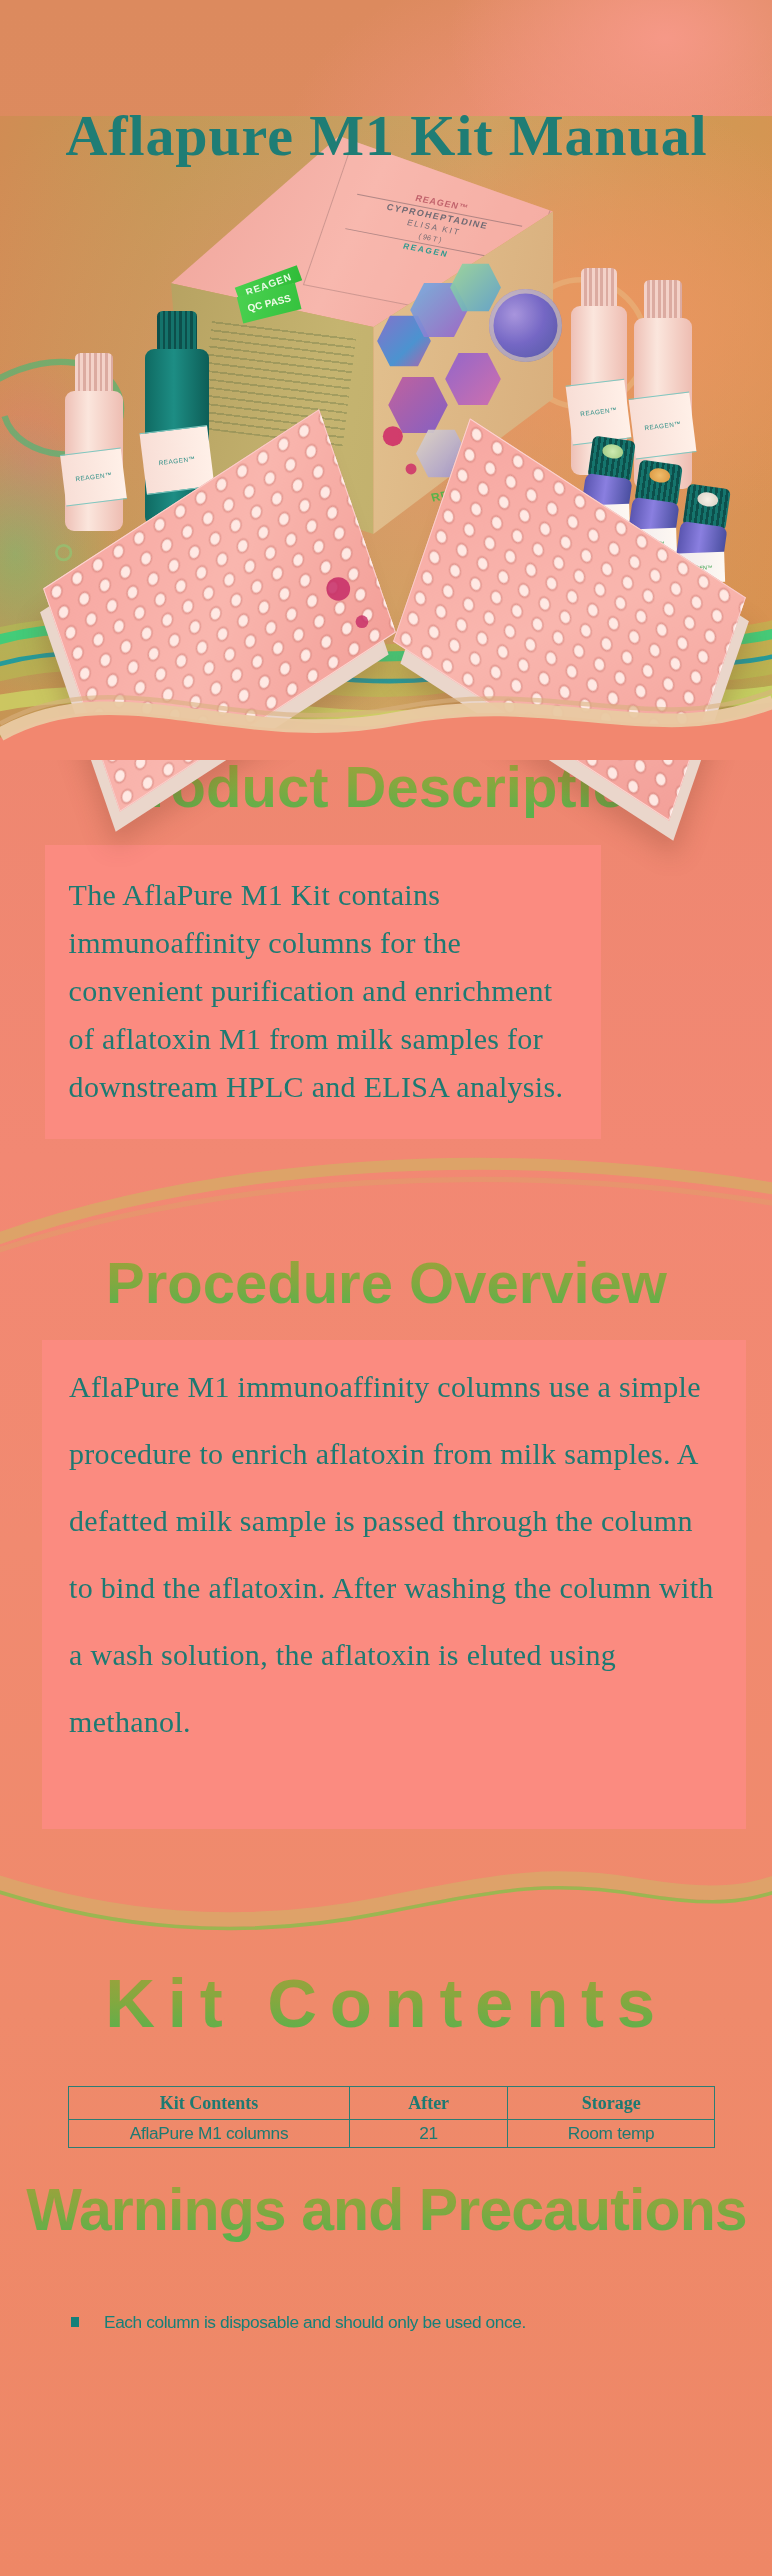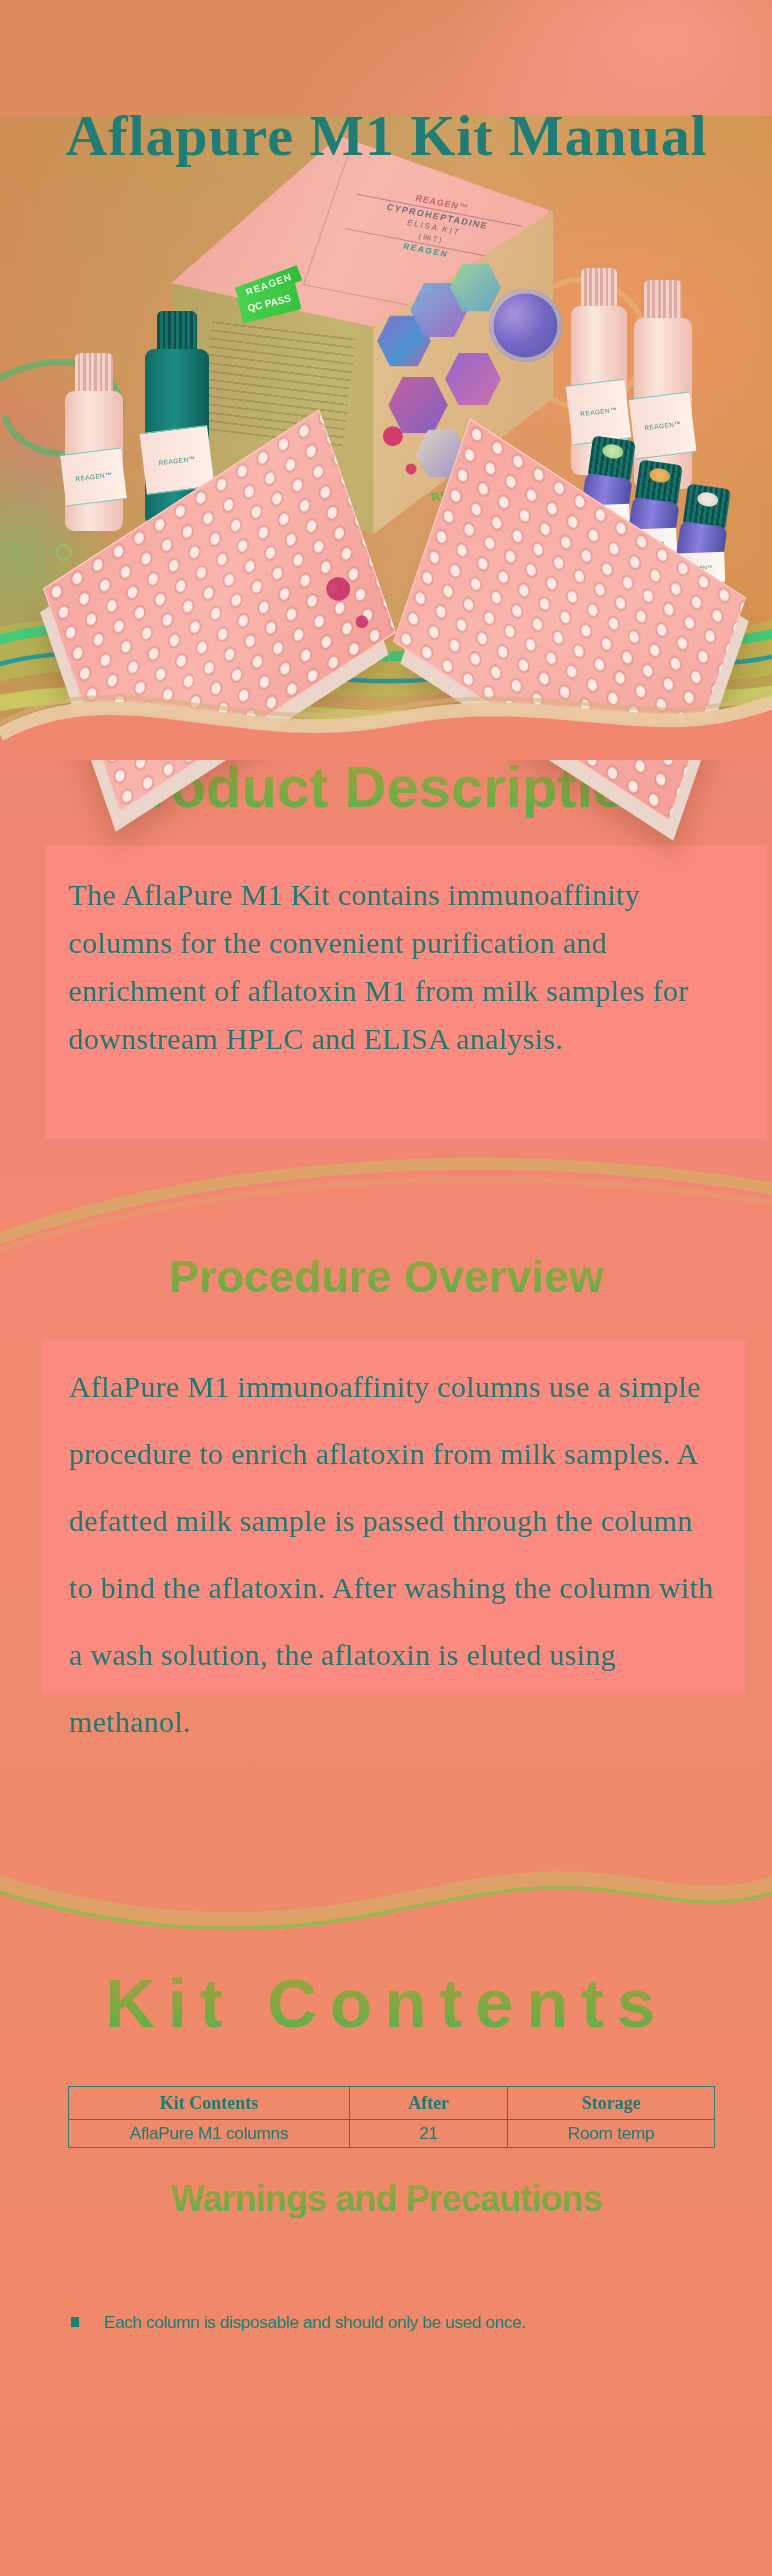--- a/index.html
+++ b/index.html
@@ -110,29 +110,29 @@
   
   .title{position:absolute;top:102px;left:0;width:100%;text-align:center;z-index:9;
     font-family:"Liberation Serif",serif;font-weight:bold;font-size:58px;
     color:#1f7d75;letter-spacing:0.9px;margin:0;}
   .h-grad{position:absolute;left:0;width:100%;text-align:center;margin:0;z-index:5;
     font-family:"Liberation Sans",sans-serif;font-weight:bold;color:#7fa742;line-height:1.05;}
   @supports ((background-clip:text) or (-webkit-background-clip:text)){
     .h-grad{background-image:linear-gradient(180deg,#9ba23c 8%,#84a83f 45%,#5cb04c 92%);
       -webkit-background-clip:text;background-clip:text;color:transparent;}}
   #h-desc{top:757px;font-size:58px;}
-  #h-proc{top:1253px;font-size:45px;}
+  #h-proc{top:1253px;font-size:58px;}
   #h-kit{top:1968px;font-size:69px;letter-spacing:12.7px;}
-  #h-warn{top:2180px;font-size:36px;letter-spacing:-0.9px;}
+  #h-warn{top:2180px;font-size:59px;letter-spacing:-0.9px;}
 
   .tbox{position:absolute;background:#fb8b80;color:#1d7a72;box-sizing:border-box;}
   .tbox p{margin:0;}
-  #desc-box{left:45px;top:845px;width:722px;height:294px;padding:25.5px 22px 0 23.6px;
+  #desc-box{left:45px;top:845px;width:556px;height:294px;padding:25.5px 22px 0 23.6px;
     font-size:30px;line-height:48px;letter-spacing:0.3px;}
-  #proc-box{left:42px;top:1340px;width:704px;height:353px;padding:12.7px 29px 0 27px;
+  #proc-box{left:42px;top:1340px;width:704px;height:489px;padding:12.7px 29px 0 27px;
     font-size:30px;line-height:67px;letter-spacing:0.3px;}
 
   .deco{position:absolute;left:0;width:773px;z-index:1;}
   #arc-deco{top:1142px;height:118px;}
   #wave-deco{top:1835px;height:109px;}
 
   table.kit{position:absolute;left:68px;top:2086px;width:647px;border-collapse:collapse;
     color:#1d7a72;z-index:5;}
   table.kit th{font-family:"Liberation Serif",serif;font-weight:bold;font-size:18px;
     height:30px;border:1.8px solid #2b7d74;}

